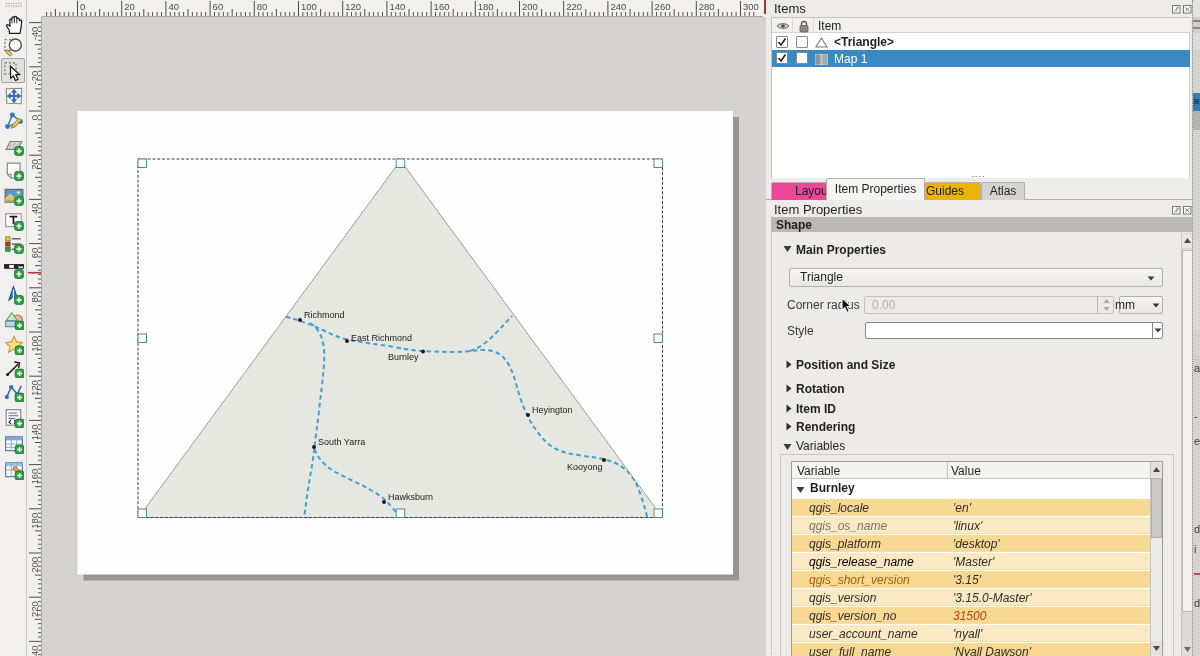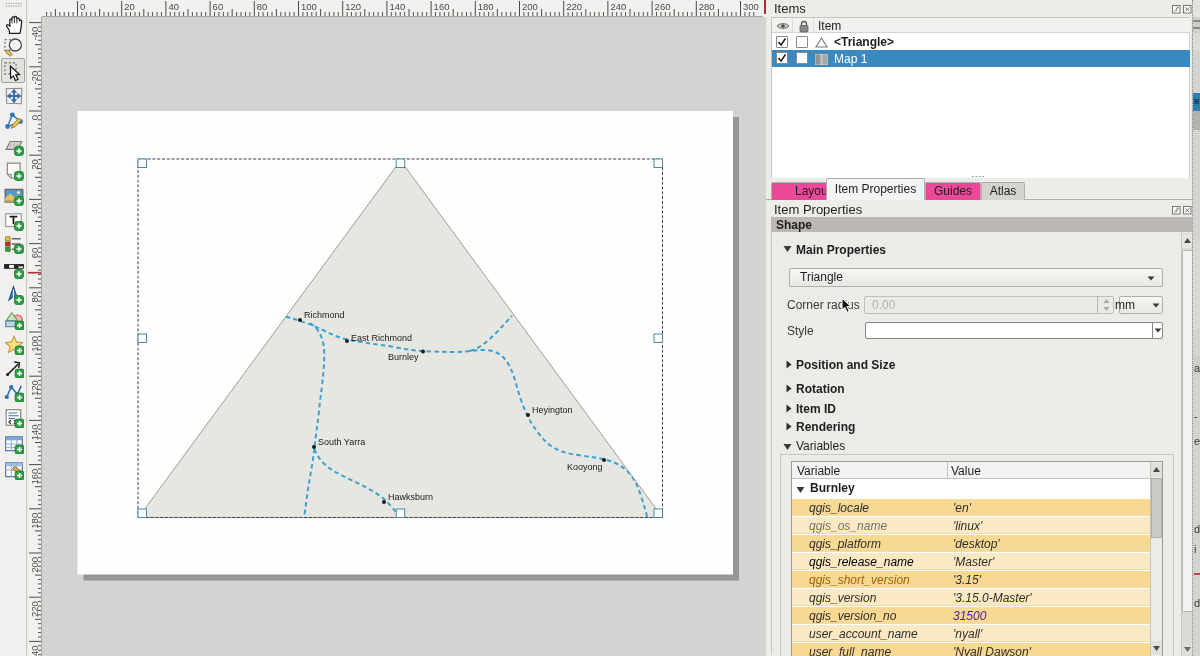--- a/index.html
+++ b/index.html
@@ -579,21 +579,21 @@
       <svg width="13" height="11" style="position:absolute;left:52px;top:54px">
         <rect x="0.5" y="0.5" width="12" height="10" fill="#b7bcbe" stroke="#d8dcde" stroke-width="0.8"></rect>
         <rect x="0.5" y="0.5" width="4.5" height="10" fill="#8e9496"></rect>
         <rect x="8" y="0.5" width="4.5" height="10" fill="#a4aaac"></rect>
       </svg>
       <div style="position:absolute;left:71px;top:52px;color:#fff">Map 1</div>
       <div style="position:absolute;left:208px;top:175px;width:14px;height:3px;background:radial-gradient(circle 1px, #9a9896 50%, transparent 55%) 0 0/3.5px 3px"></div>
       <div style="position:absolute;left:0;top:180px;width:429px;height:20px;border-bottom:1px solid #b0aeab"></div>
       <div style="position:absolute;left:8px;top:182px;width:61px;height:18px;background:#ec4899;border:1px solid #b2b0ad;border-bottom:none;border-radius:2px 2px 0 0;text-align:right;line-height:17px">Layout</div>
       <div style="position:absolute;left:63px;top:178px;width:99px;height:22px;background:#f5f4f2;border:1px solid #b0aeab;border-bottom:none;border-radius:2px 2px 0 0;text-align:center;line-height:21px">Item Properties</div>
-      <div style="position:absolute;left:162px;top:182px;width:56px;height:18px;background:#ec4899;border:1px solid #b2b0ad;border-bottom:none;border-radius:2px 2px 0 0;text-align:center;line-height:17px">Guides</div>
+      <div style="position:absolute;left:162px;top:182px;width:56px;height:18px;background:#eab308;border:1px solid #b2b0ad;border-bottom:none;border-radius:2px 2px 0 0;text-align:left;line-height:17px">Guides</div>
       <div style="position:absolute;left:218px;top:182px;width:44px;height:18px;background:#d5d3d0;border:1px solid #b2b0ad;border-bottom:none;border-radius:2px 2px 0 0;text-align:center;line-height:17px">Atlas</div>
       <div style="position:absolute;left:11px;top:202px;font-size:13px">Item Properties</div>
       <svg width="20" height="10" style="position:absolute;left:409px;top:206px">
         <rect x="0.5" y="0.5" width="7.5" height="7.5" fill="#fbfbfa" stroke="#6a6a68" stroke-width="0.9"></rect>
         <path d="M2.2 5.8 h2.6 v-2.6 M3.6 4.4 l2.4 -2.2 M4.6 2 h1.6 v1.6" stroke="#6a6a68" stroke-width="0.7" fill="none"></path>
         <rect x="11.5" y="0.5" width="7.5" height="7.5" fill="#fbfbfa" stroke="#6a6a68" stroke-width="0.9"></rect>
         <path d="M13.3 2.3 l3.9 3.9 M17.2 2.3 l-3.9 3.9" stroke="#6a6a68" stroke-width="0.9"></path>
       </svg>
       <div style="position:absolute;left:8px;top:216px;width:421px;height:439px;border-left:1px solid #c8c6c2;background:#edebe8"></div>
       <div style="position:absolute;left:8px;top:217px;width:421px;height:15px;background:#bcb9b5"></div>
@@ -690,21 +690,21 @@
       <div style="position:absolute;left:46px;top:555px;font-style:italic;color:#000000">qgis_release_name</div>
       <div style="position:absolute;left:190px;top:555px;font-style:italic;color:#2e2e2c">'Master'</div>
       <div style="position:absolute;left:29px;top:571px;width:358px;height:17px;background:#f8d994;border-bottom:1px solid #f1dcab"></div>
       <div style="position:absolute;left:46px;top:573px;font-style:italic;color:#a16207">qgis_short_version</div>
       <div style="position:absolute;left:190px;top:573px;font-style:italic;color:#2e2e2c">'3.15'</div>
       <div style="position:absolute;left:29px;top:589px;width:358px;height:17px;background:#fbe9c4;border-bottom:1px solid #f1dcab"></div>
       <div style="position:absolute;left:46px;top:591px;font-style:italic;color:#2e2e2c">qgis_version</div>
       <div style="position:absolute;left:190px;top:591px;font-style:italic;color:#2e2e2c">'3.15.0-Master'</div>
       <div style="position:absolute;left:29px;top:607px;width:358px;height:17px;background:#f8d994;border-bottom:1px solid #f1dcab"></div>
       <div style="position:absolute;left:46px;top:609px;font-style:italic;color:#2e2e2c">qgis_version_no</div>
-      <div style="position:absolute;left:190px;top:609px;font-style:italic;color:#4c1d95">31500</div>
+      <div style="position:absolute;left:190px;top:609px;font-style:italic;color:#c2410c">31500</div>
       <div style="position:absolute;left:29px;top:625px;width:358px;height:17px;background:#fbe9c4;border-bottom:1px solid #f1dcab"></div>
       <div style="position:absolute;left:46px;top:627px;font-style:italic;color:#2e2e2c">user_account_name</div>
       <div style="position:absolute;left:190px;top:627px;font-style:italic;color:#2e2e2c">'nyall'</div>
       <div style="position:absolute;left:29px;top:643px;width:358px;height:17px;background:#f8d994;border-bottom:1px solid #f1dcab"></div>
       <div style="position:absolute;left:46px;top:645px;font-style:italic;color:#2e2e2c">user_full_name</div>
       <div style="position:absolute;left:190px;top:645px;font-style:italic;color:#2e2e2c">'Nyall Dawson'</div>
       <div style="position:absolute;left:387px;top:462px;width:12px;height:194px;background:#edebe8;border-left:1px solid #c5c3c0"></div>
       <div style="position:absolute;left:388px;top:463px;width:11px;height:14px;background:#e2e0dd">
         <svg width="11" height="14">
           <path d="M5.5 4 L9 9 L2 9 Z" fill="#4a4a48"></path>

